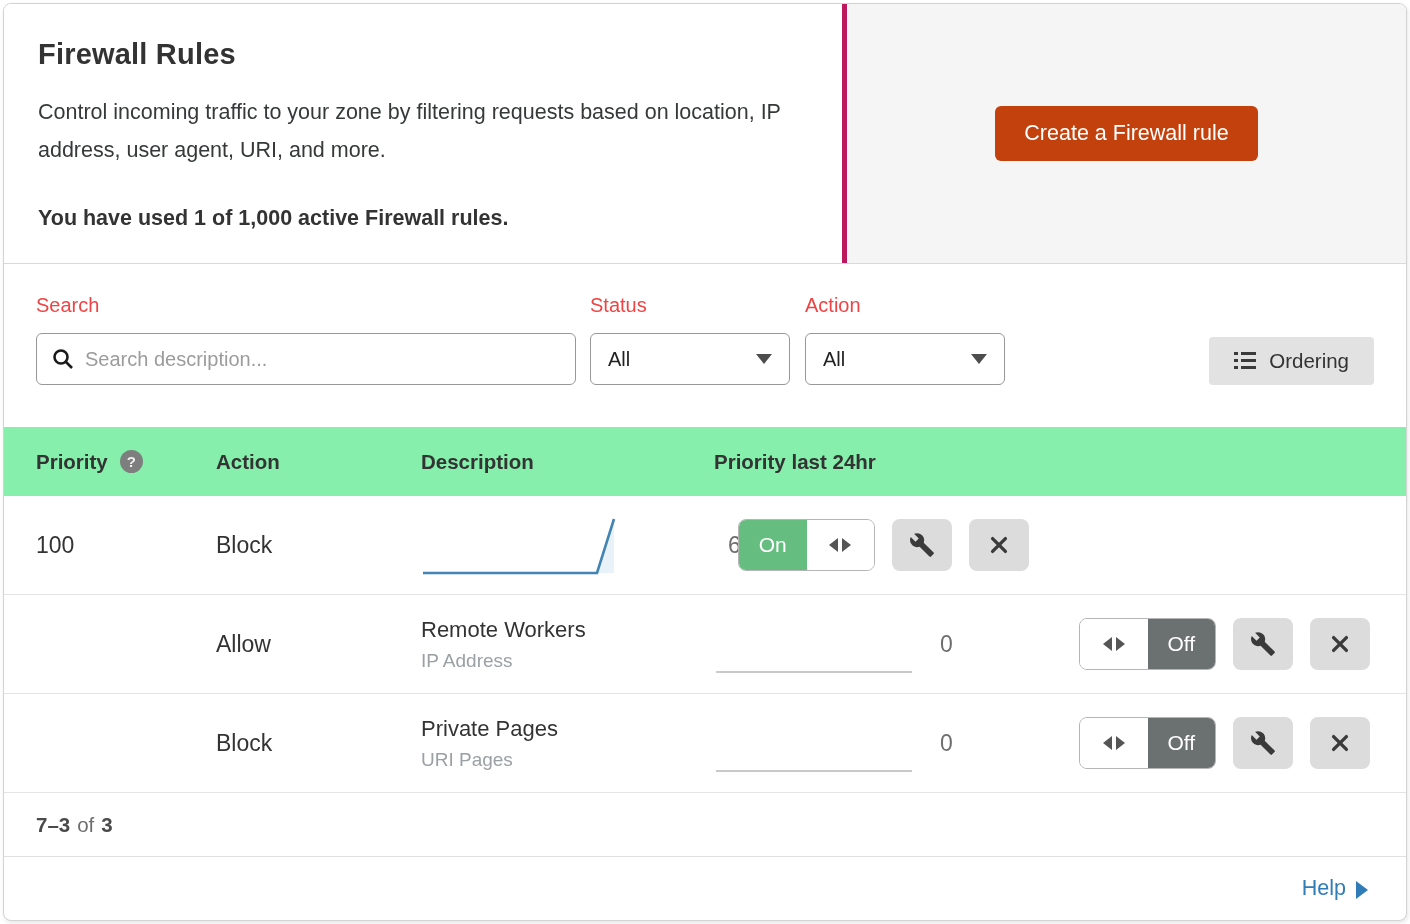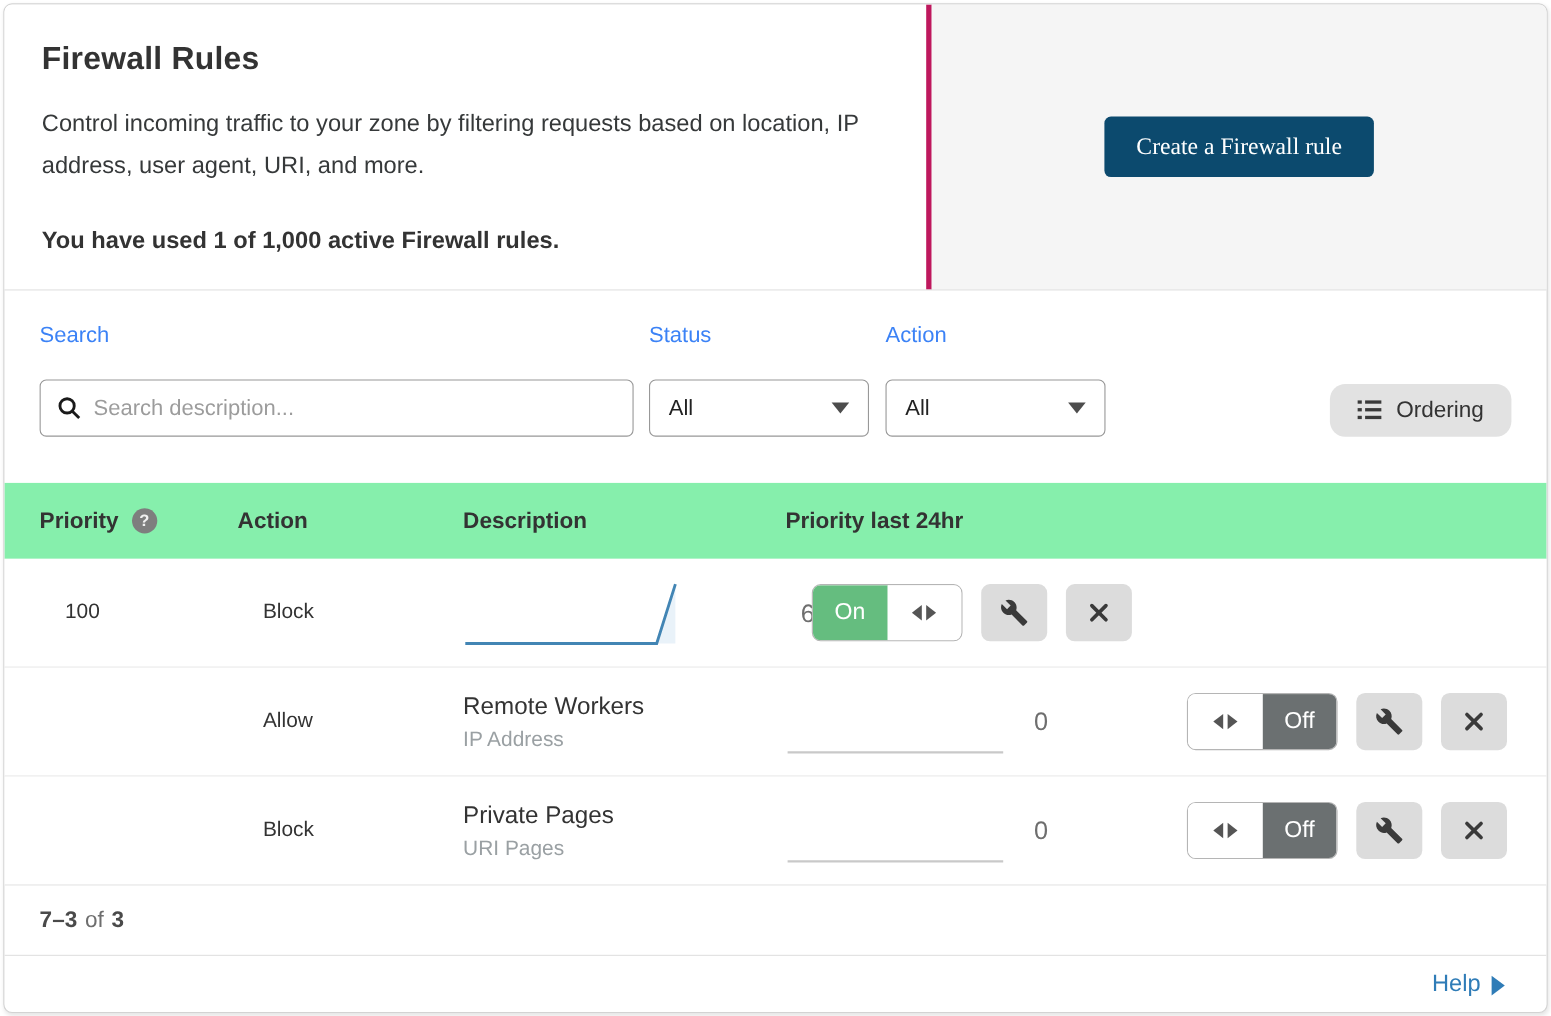--- a/index.html
+++ b/index.html
@@ -12,46 +12,46 @@
   }
 
   
   .header { display:flex; height:260px; border-bottom:1px solid #d9d9d9; flex:0 0 auto; }
   .header-left { width:843px; background:#fff; border-right:5px solid #be185d; padding:28px 34px; }
   .page-title { font-size:29px; font-weight:bold; color:#333; margin:6px 0 22px; letter-spacing:0.2px; }
   .page-desc { font-size:21.5px; line-height:38px; color:#36393a; max-width:770px; }
   .usage-note { margin-top:37px; font-size:21.5px; font-weight:bold; color:#333; }
   .header-right { flex:1; background:#f5f5f5; display:flex; align-items:center; justify-content:center; }
   .btn-primary {
-    background:#0c4a6e; color:#fff; border:none; border-radius:6px;
-    font-family:Liberation Serif, serif; font-size:21.5px;
+    background:#c2410c; color:#fff; border:none; border-radius:6px;
+    font-family:Liberation Sans, sans-serif; font-size:21.5px;
     padding:15px 29px; cursor:pointer;
   }
 
   
   .filters { display:flex; align-items:flex-end; padding:30px 32px 42px; flex:0 0 auto; }
   .filter-group { display:flex; flex-direction:column; }
-  .filter-label { font-size:20px; color:#3b82f6; margin-bottom:28px; }
+  .filter-label { font-size:20px; color:#ef4444; margin-bottom:16px; }
   .search-wrap { position:relative; width:540px; margin-right:14px; }
   .search-input {
     width:100%; height:52px; border:1px solid #989898; border-radius:6px;
     padding:0 14px 0 48px; font-family:"Liberation Sans", sans-serif;
     font-size:20px; color:#333; outline:none;
   }
   .search-input::placeholder { color:#9c9c9c; }
   .search-icon { position:absolute; left:15px; top:14px; width:24px; height:24px; }
   .select-box {
     width:200px; height:52px; border:1px solid #989898; border-radius:6px;
     display:flex; align-items:center; justify-content:space-between;
     padding:0 17px; font-size:20px; color:#222; background:#fff; cursor:pointer;
     margin-right:15px;
   }
   .select-caret { width:0; height:0; border-left:8px solid transparent; border-right:8px solid transparent; border-top:10px solid #4d4d4d; }
   .btn-ordering {
-    margin-left:auto; height:48px; background:#e2e2e2; border:none; border-radius:14px;
+    margin-left:auto; height:48px; background:#e2e2e2; border:none; border-radius:4px;
     display:flex; align-items:center; gap:13px; padding:0 25px;
     font-family:"Liberation Sans", sans-serif; font-size:20.5px; color:#333; cursor:pointer;margin-top:22px;
   }
 
   
   .tbl-header {
     display:grid; grid-template-columns:180px 205px 293px 445px 1fr;
     align-items:center; height:69px; background:#86efac; padding:0 36px 0 32px;
     font-size:20.5px; font-weight:bold; color:#333; flex:0 0 auto;
   }
@@ -59,21 +59,21 @@
   .q-badge {
     width:23px; height:23px; border-radius:50%; background:#7e7e7e; color:#f0f0f0;
     font-size:15px; font-weight:bold; display:flex; align-items:center; justify-content:center;
     cursor:pointer;
   }
   .tbl-row {
     display:grid; grid-template-columns:180px 205px 293px 212px 103px 1fr;
     align-items:center; height:99px; padding:0 36px 0 32px;
     border-bottom:1px solid #e4e4e4; background:#fff; flex:0 0 auto;
   }
-  .cell-priority, .cell-action { font-size:19px; color:#333;margin-left:23px; }
+  .cell-priority, .cell-action { font-size:23px; color:#333; }
   .cell-desc-title { font-size:22px; color:#333; }
   .cell-desc-type { font-size:19px; color:#9aa0a3; margin-top:7px; }
   .spark { width:200px; height:66px; }
   .spark .spike, .spark .spike-fill { display:none; }
   .spark .flat { display:none; }
   .spark.trend-spike .spike, .spark.trend-spike .spike-fill { display:block; }
   .spark.trend-flat .flat { display:block; }
   .cell-count { font-size:23px; color:#6e6e6e; padding-left:14px; }
   .cell-controls { display:flex; align-items:center; justify-content:flex-end; gap:17px; }
 

